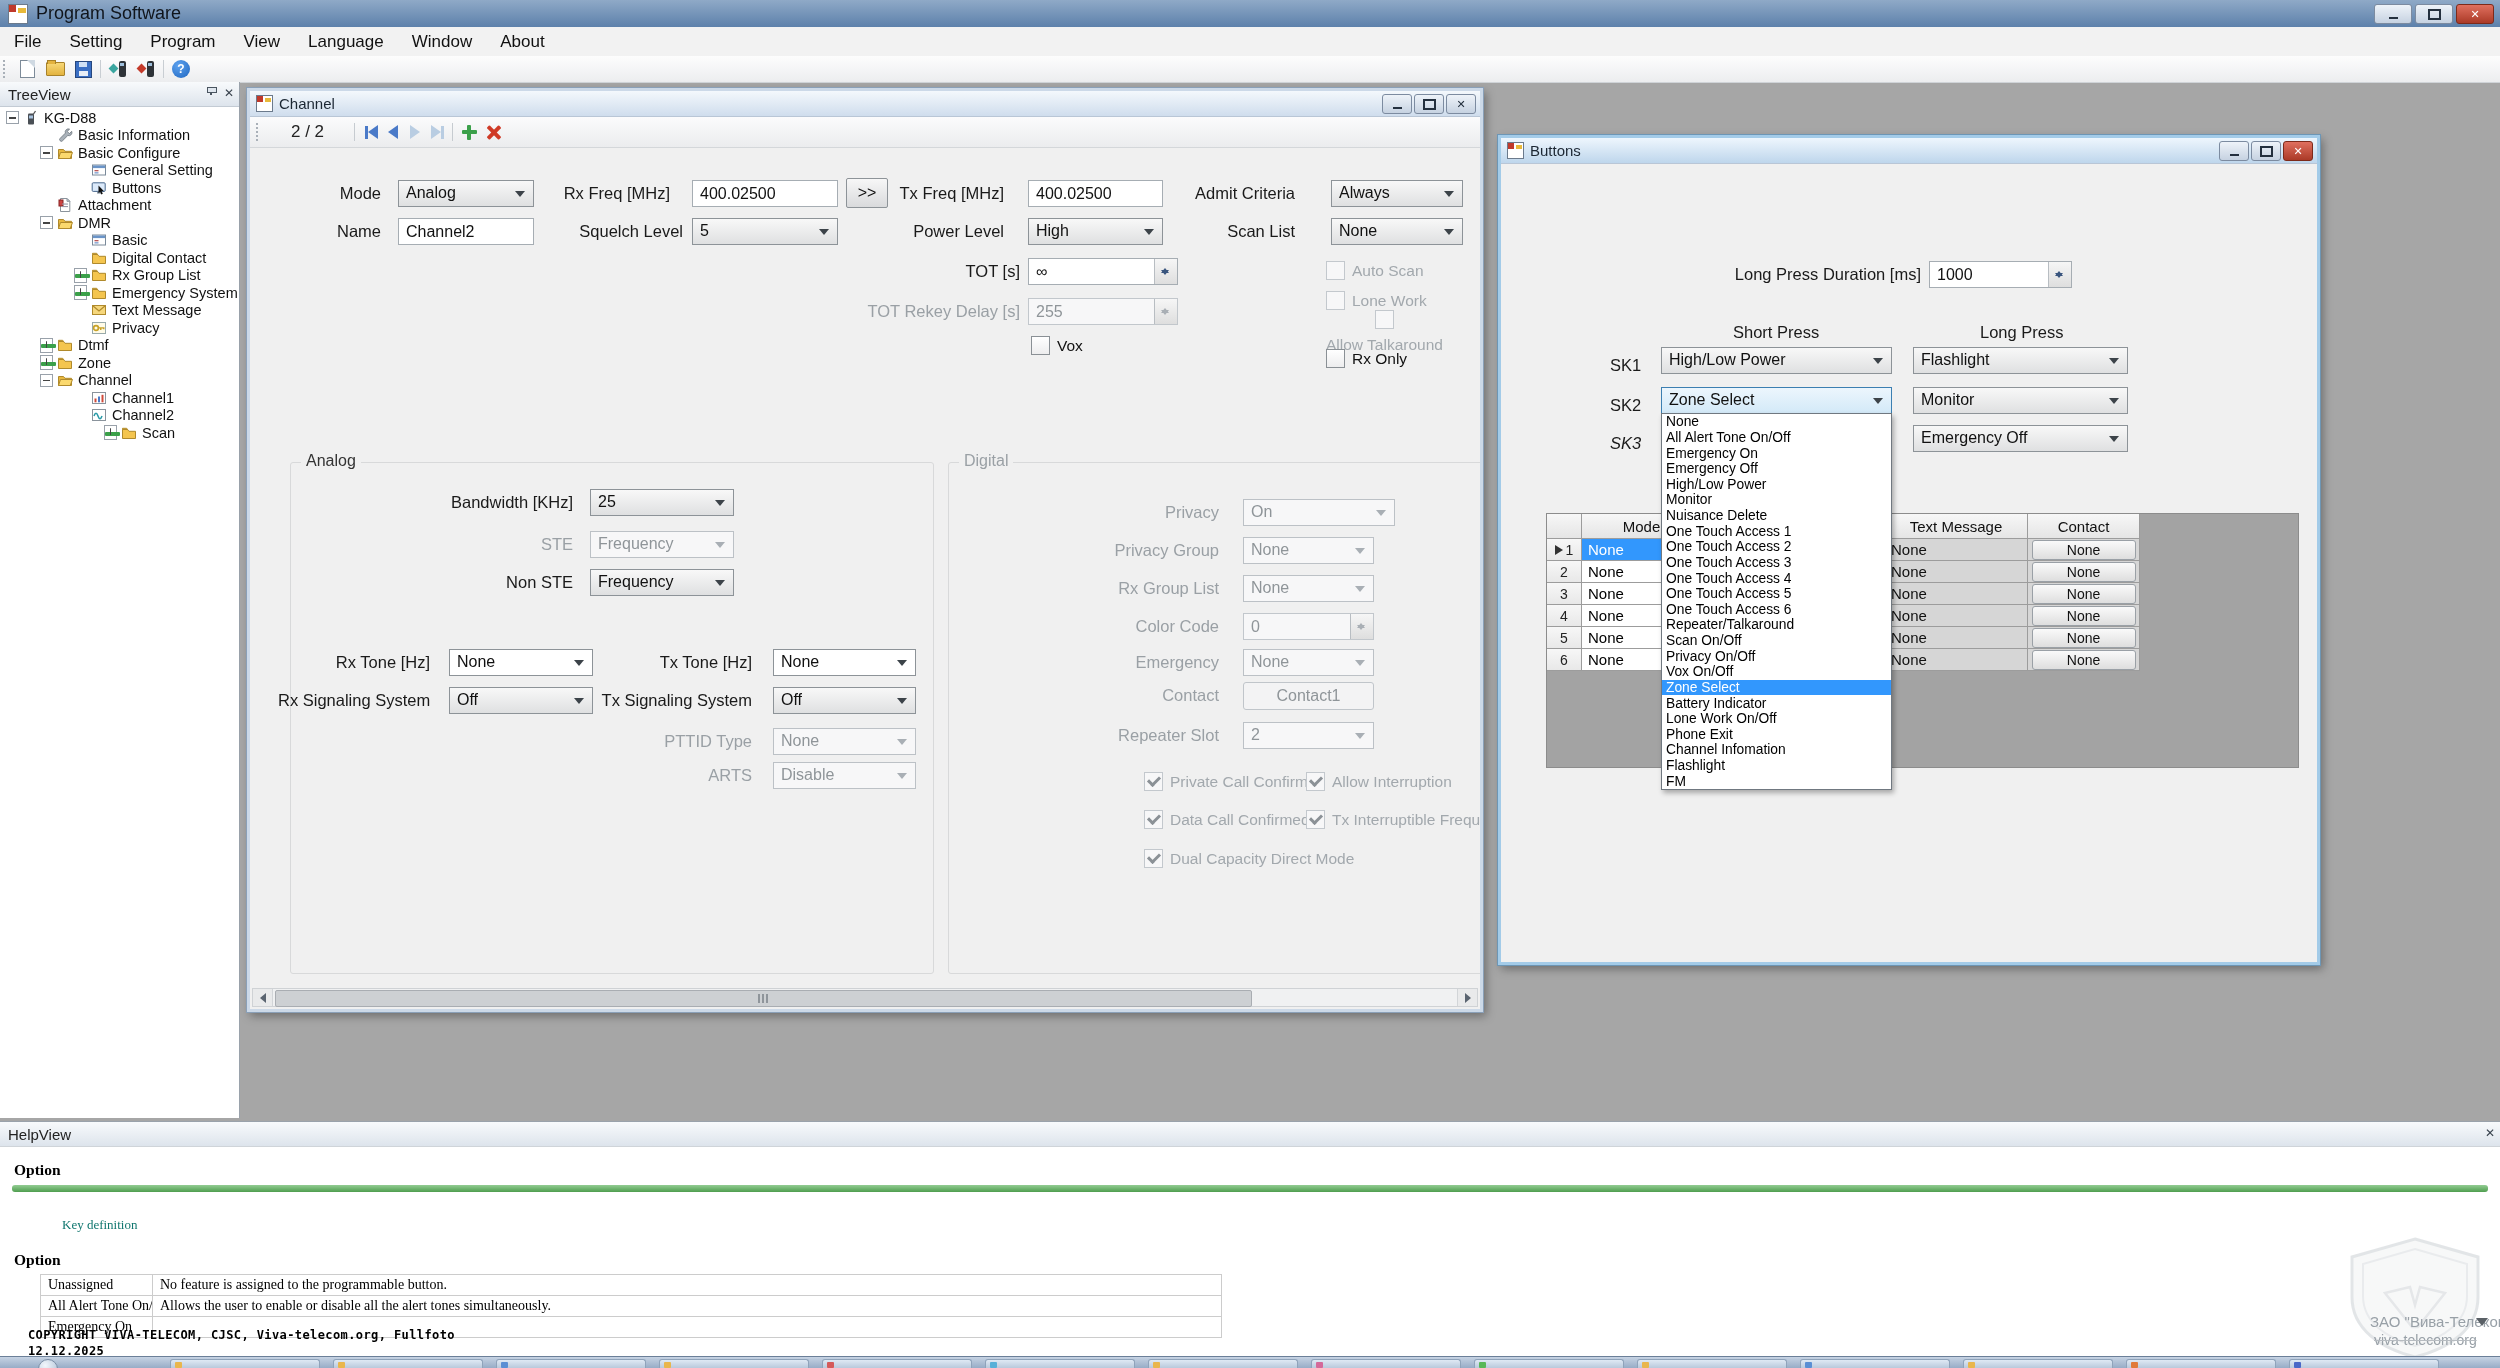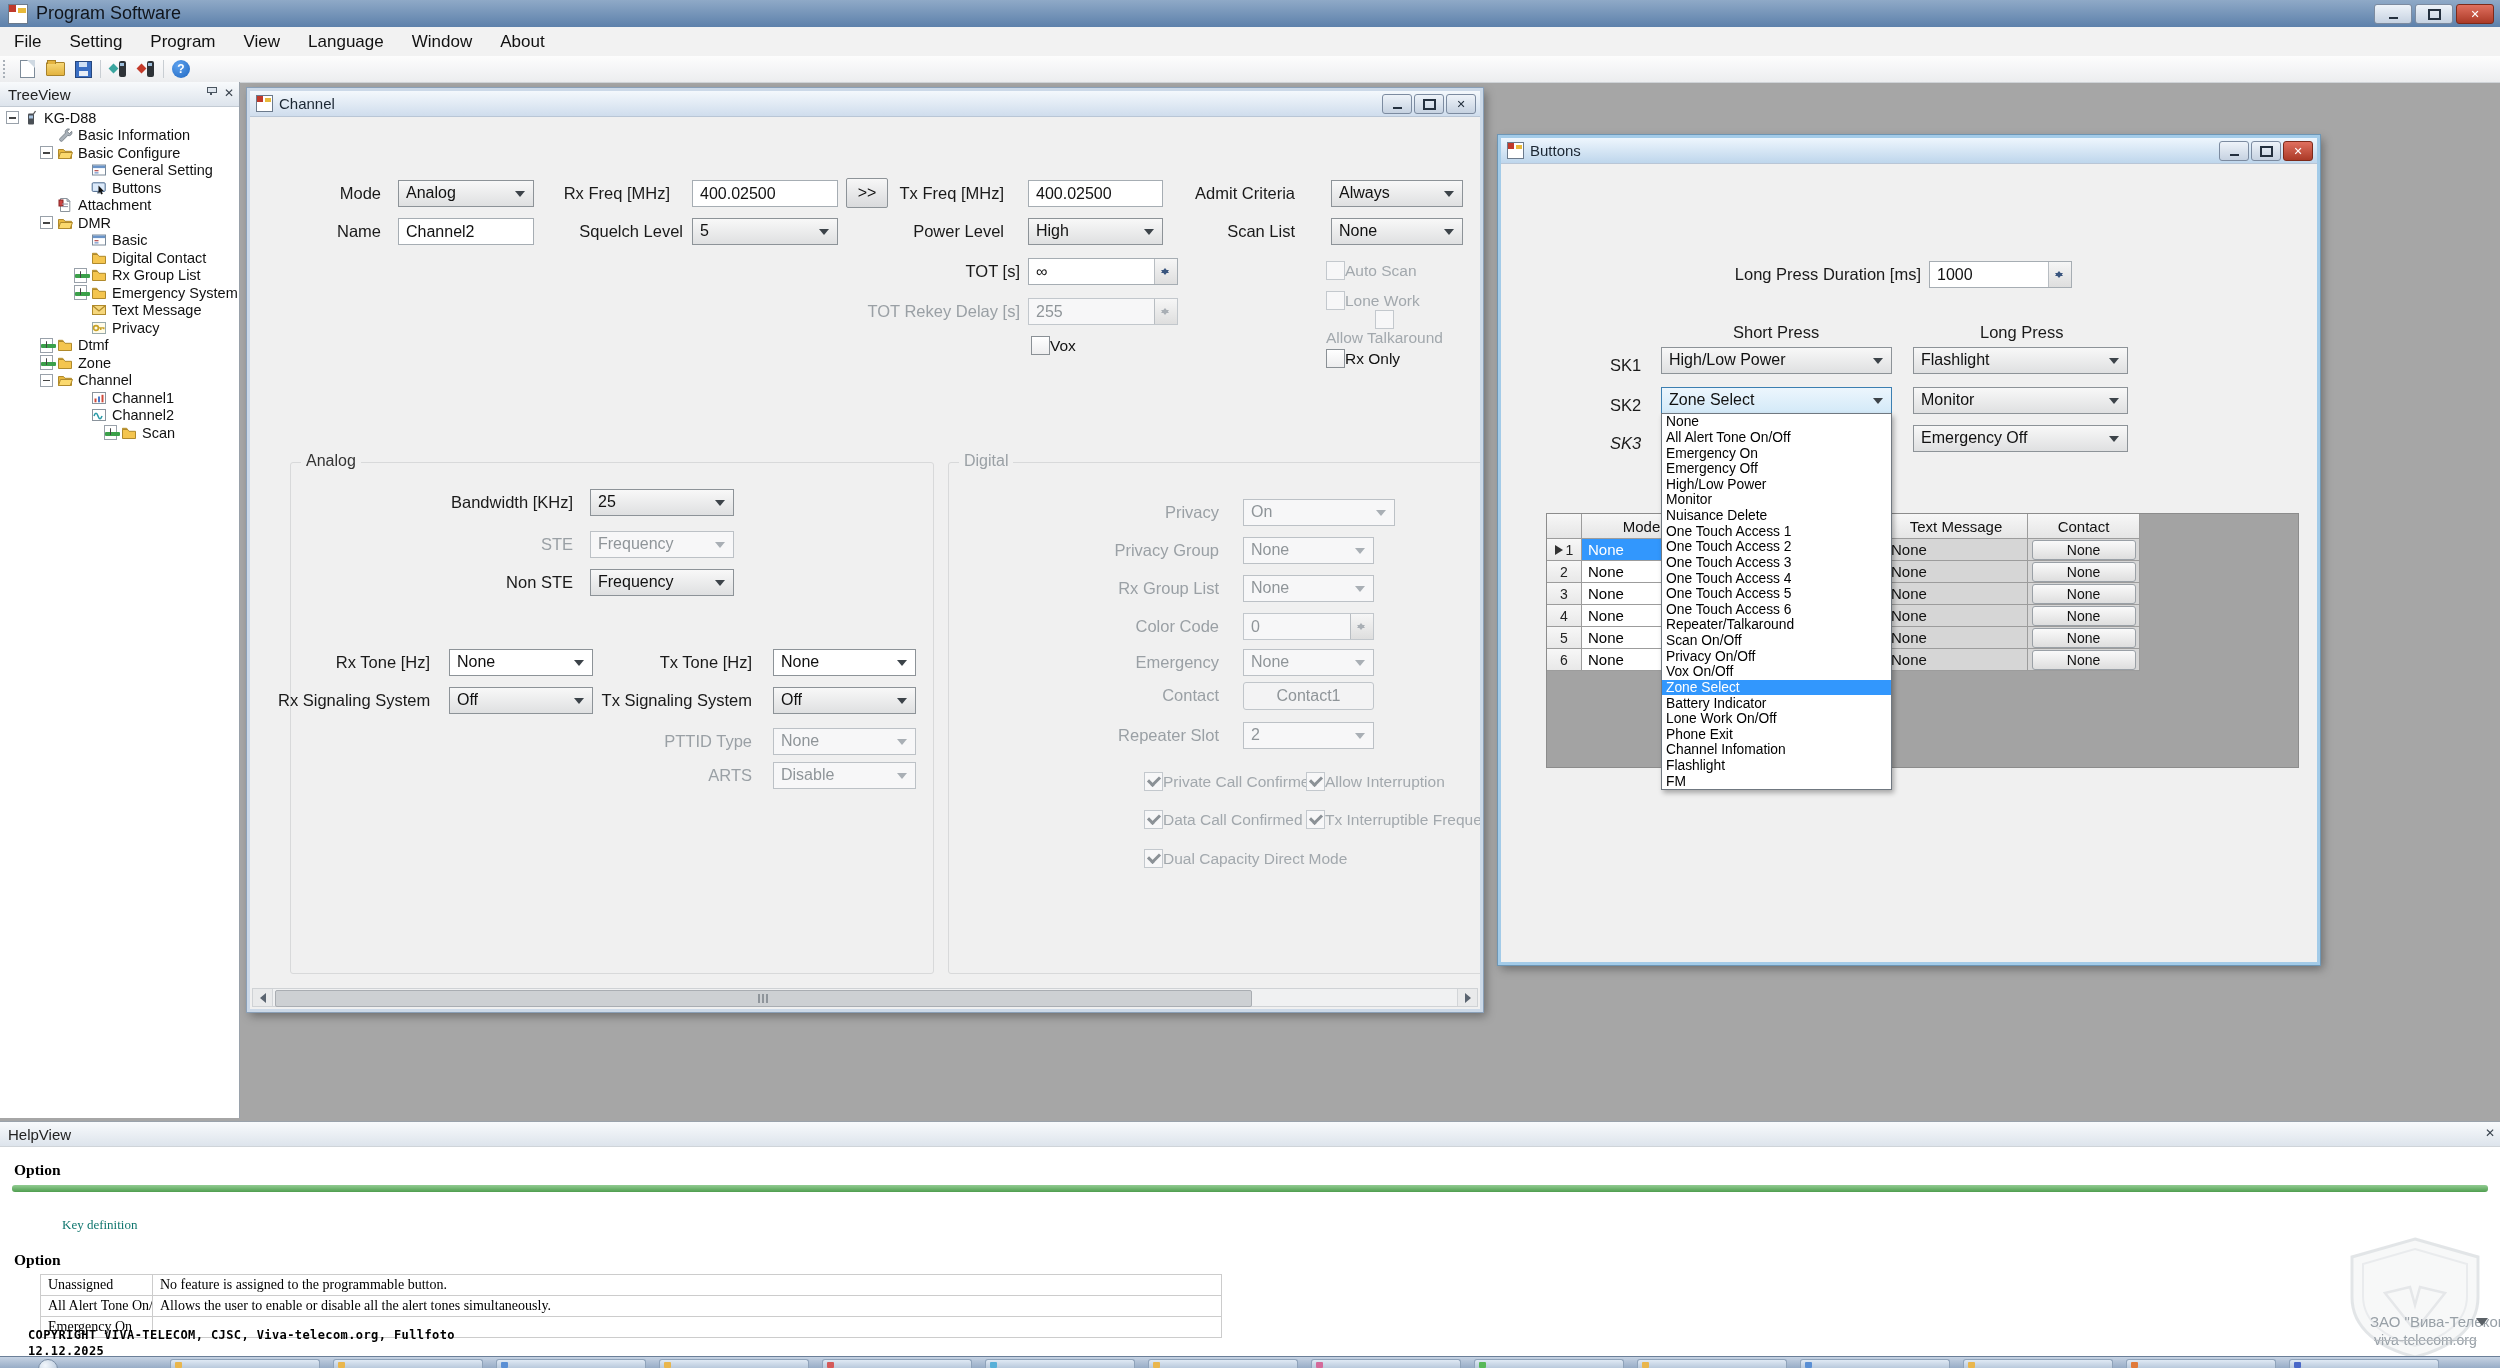--- a/index.html
+++ b/index.html
@@ -113,21 +113,21 @@
     background:linear-gradient(#f6f6f6,#dedede);}
   .spin .sb::before{content:"";position:absolute;left:6px;top:5px;border:4.5px solid transparent;border-bottom:5.5px solid #39557e;}
   .spin .sb::after{content:"";position:absolute;left:6px;bottom:5px;border:4.5px solid transparent;border-top:5.5px solid #39557e;}
   .spin.dis{background:#f7f7f8;border-color:#c2c7cc;}
   .spin.dis .sv{color:#8f9599;}
   .spin.dis .sb::before{border-bottom-color:#a9afb5;}
   .spin.dis .sb::after{border-top-color:#a9afb5;}
   .pbtn{position:absolute;border:1px solid #8d9398;background:linear-gradient(#f7f7f7,#d9dadc);
     font-size:16px;color:#111;display:flex;align-items:center;justify-content:center;box-sizing:border-box;border-radius:2px;}
   .pbtn.dis{background:#f3f3f4;border-color:#c0c5ca;color:#8f9599;border-radius:3px;}
-  .cbx{position:absolute;display:flex;align-items:center;height:21px;}
+  .cbx{position:absolute;display:flex;align-items:center;gap:7px;height:21px;}
   .cbx .box{flex:0 0 19px;width:19px;height:19px;border:1px solid #8a9095;background:linear-gradient(#fff,#ededee);position:relative;box-sizing:border-box;}
   .cbx .cl{font-size:15.5px;color:#111;white-space:nowrap;}
   .cbx.dis .box{border-color:#c3c8cd;background:#f7f7f8;}
   .cbx.dis .cl{color:#a2a8ad;}
   .cbx.checked .box::after{content:"";position:absolute;left:3px;top:3px;width:9px;height:5px;
     border-left:3px solid #8b9196;border-bottom:3px solid #8b9196;transform:rotate(-45deg);}
   .grp{position:absolute;border:1px solid #d8d9da;border-radius:3px;}
   .grp .gt{position:absolute;top:-11px;left:10px;background:#f0f0f0;padding:0 5px;font-size:16px;color:#333;}
   .grp.dis .gt{color:#9aa0a5;}
 
@@ -457,20 +457,46 @@
 
   <div class="win inactive" id="win-channel" style="left:247px;top:88px;width:1236px;height:924px;">
     <div class="wtitle">
       <div class="wicon"></div>
       <div class="wtext">Channel</div>
       <div class="wbtns">
         <div class="wbtn sm g-min"></div>
         <div class="wbtn sm g-max"></div>
         <div class="wbtn sm g-x"></div>
       </div>
+    </div>
+    <div class="chtool">
+      <div class="grip" style="position:absolute;left:3px;top:6px;"></div>
+      <div class="recpos">2 / 2</div>
+      <div class="navsep" style="left:104px;"></div>
+      <div class="nav" style="left:112px;">
+          <span class="vbar"></span>
+          <span class="tri-l"></span>
+        </div>
+      <div class="nav" style="left:134px;">
+          <span class="tri-l"></span>
+        </div>
+      <div class="nav" style="left:156px;">
+          <span class="tri-r"></span>
+        </div>
+      <div class="nav" style="left:178px;">
+          <span class="tri-r"></span>
+          <span class="vbar pale"></span>
+        </div>
+      <div class="navsep" style="left:202px;"></div>
+      <div class="nav" style="left:210px;">
+          <span class="plus"></span>
+        </div>
+      <div class="nav" style="left:234px;">
+          <span class="delx"></span>
+        </div>
     </div>
 
     <div class="grp" style="left:40px;top:371px;width:642px;height:510px;">
       <span class="gt">Analog</span>
     </div>
     <div class="grp dis" style="left:698px;top:371px;width:560px;height:510px;">
       <span class="gt" style="background:#f0f0f0;">Digital</span>
     </div>
     <div id="channel-fields">
         <div class="lbl" style="left: 31px; top: 89px; width: 100px;">Mode</div>

